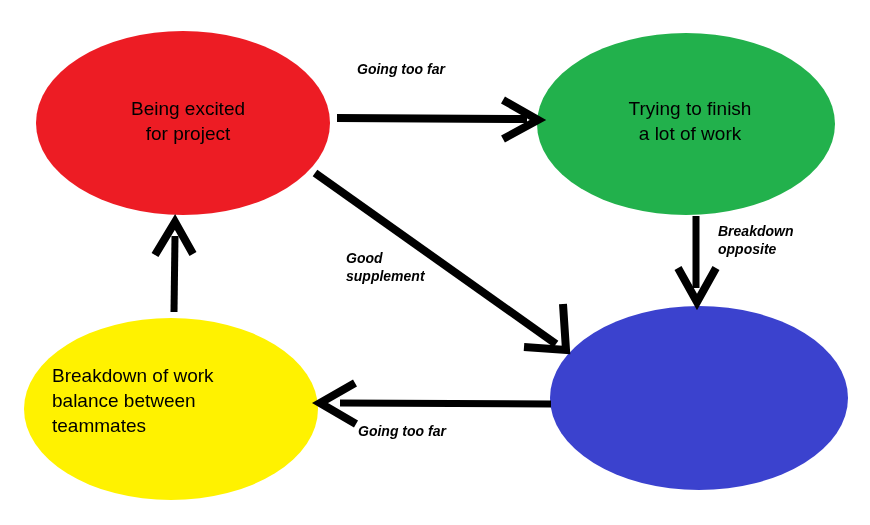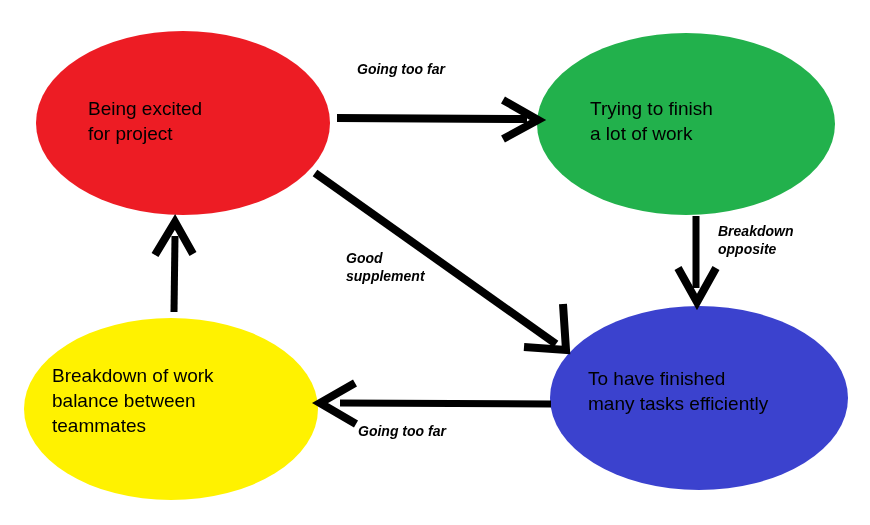--- a/index.html
+++ b/index.html
@@ -24,20 +24,21 @@
     top: 0;
     width: 870px;
     height: 525px;
   }
   .node-label {
     position: absolute;
     color: #000000;
     font-family: "Liberation Sans", sans-serif;
     font-size: 19px;
     line-height: 1.32;
+    text-align: center;
     white-space: pre-line;
     pointer-events: none;
   }
   .edge-label {
     position: absolute;
     color: #000000;
     font-family: "Liberation Sans", sans-serif;
     font-style: italic;
     font-weight: 600;
     font-size: 14px;
@@ -96,22 +97,20 @@
   <div class="node-label" id="lbl-node-red">Being excited
 for project</div>
 
   <div class="node-label" id="lbl-node-green">Trying to finish
 a lot of work</div>
 
   <div class="node-label" id="lbl-node-yellow">Breakdown of work
 balance between
 teammates</div>
 
-  <div class="node-label" id="lbl-node-blue">To have finished
-many tasks efficiently</div>
 
   <div class="edge-label" id="lbl-edge-top">Going too far</div>
 
   <div class="edge-label" id="lbl-edge-right">Breakdown
 opposite</div>
 
   <div class="edge-label" id="lbl-edge-bottom">Going too far</div>
 
 
   <div class="edge-label" id="lbl-edge-diagonal">Good

